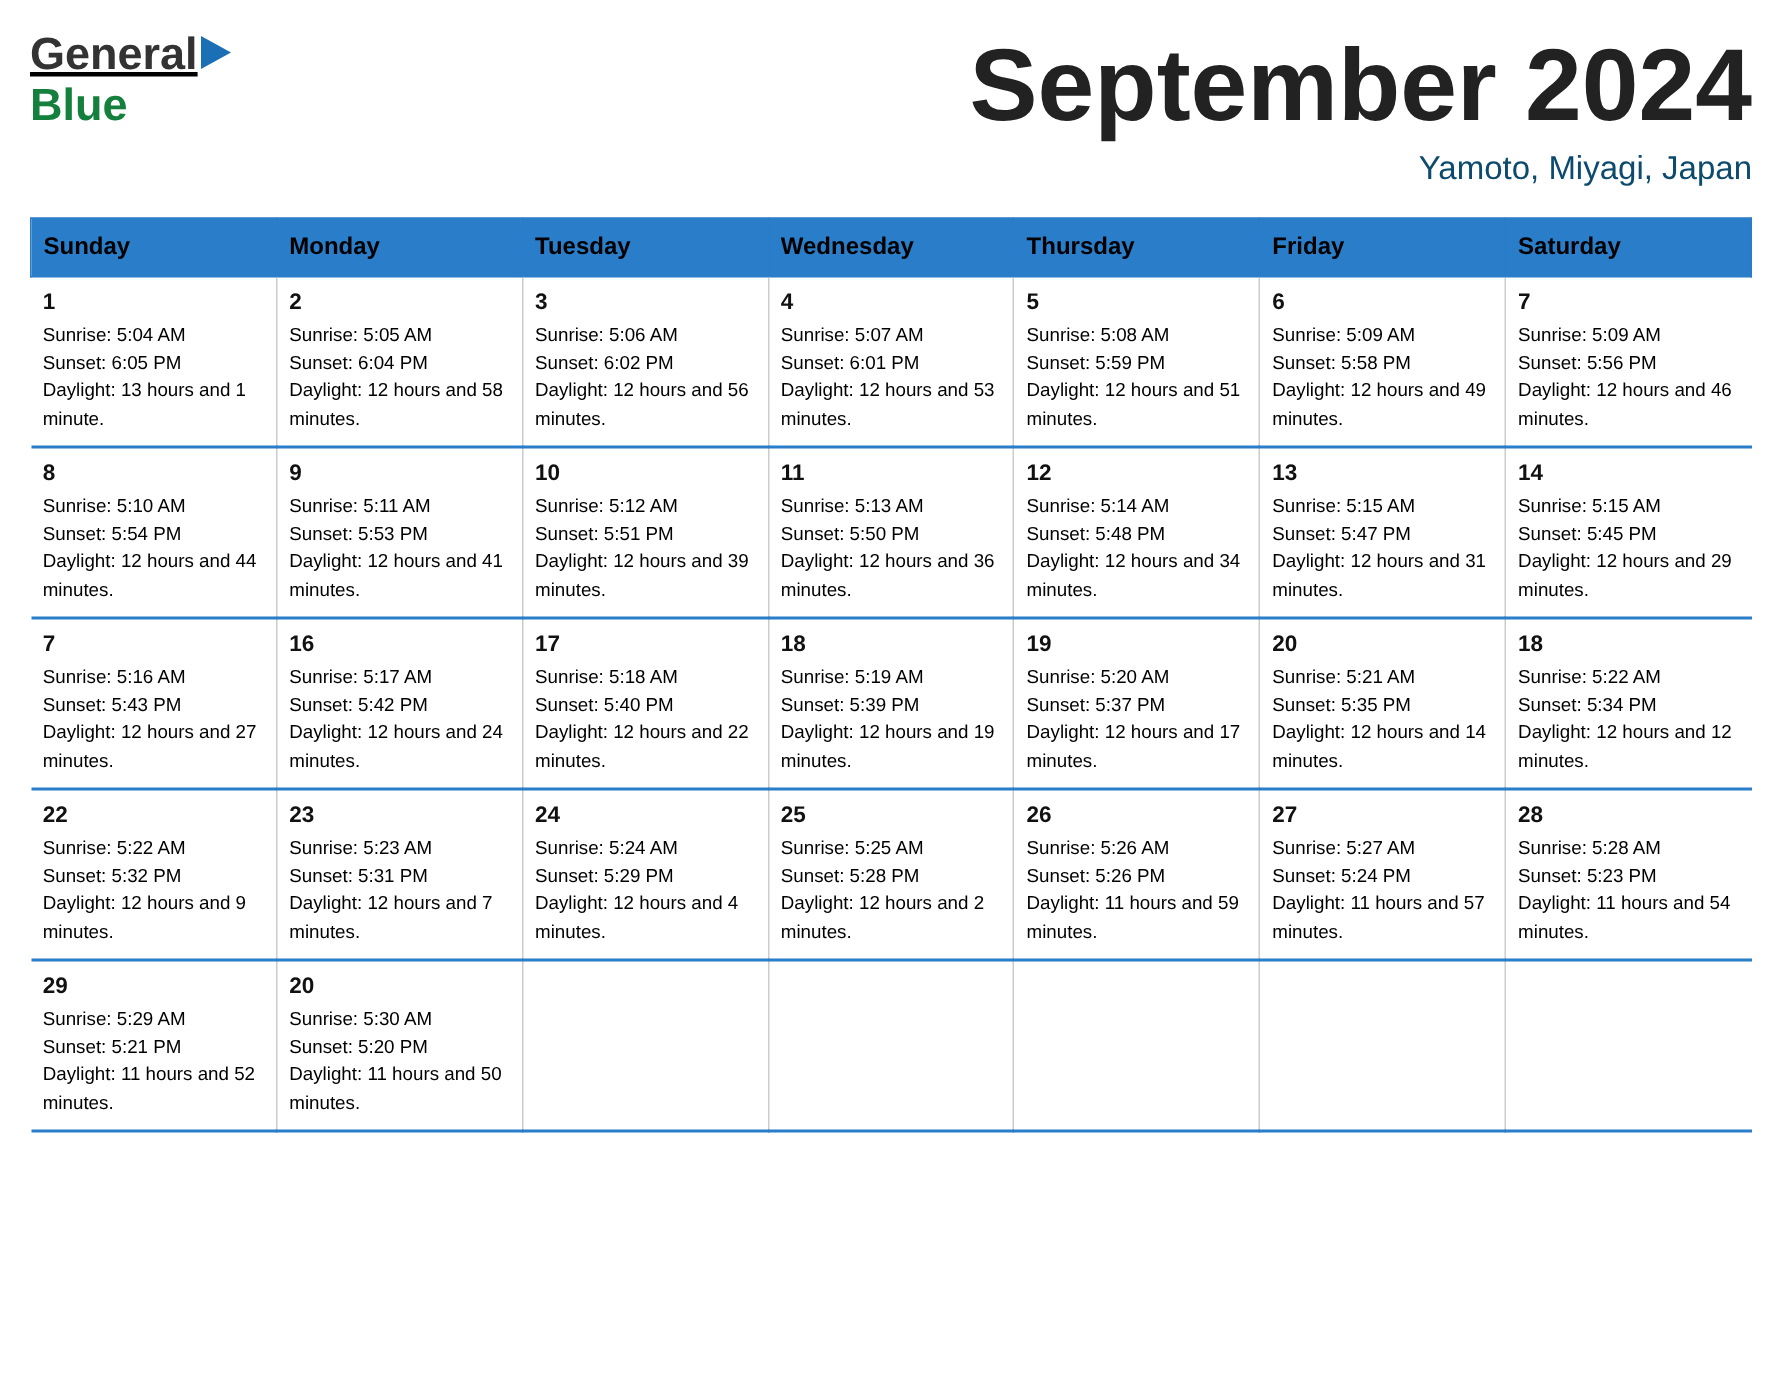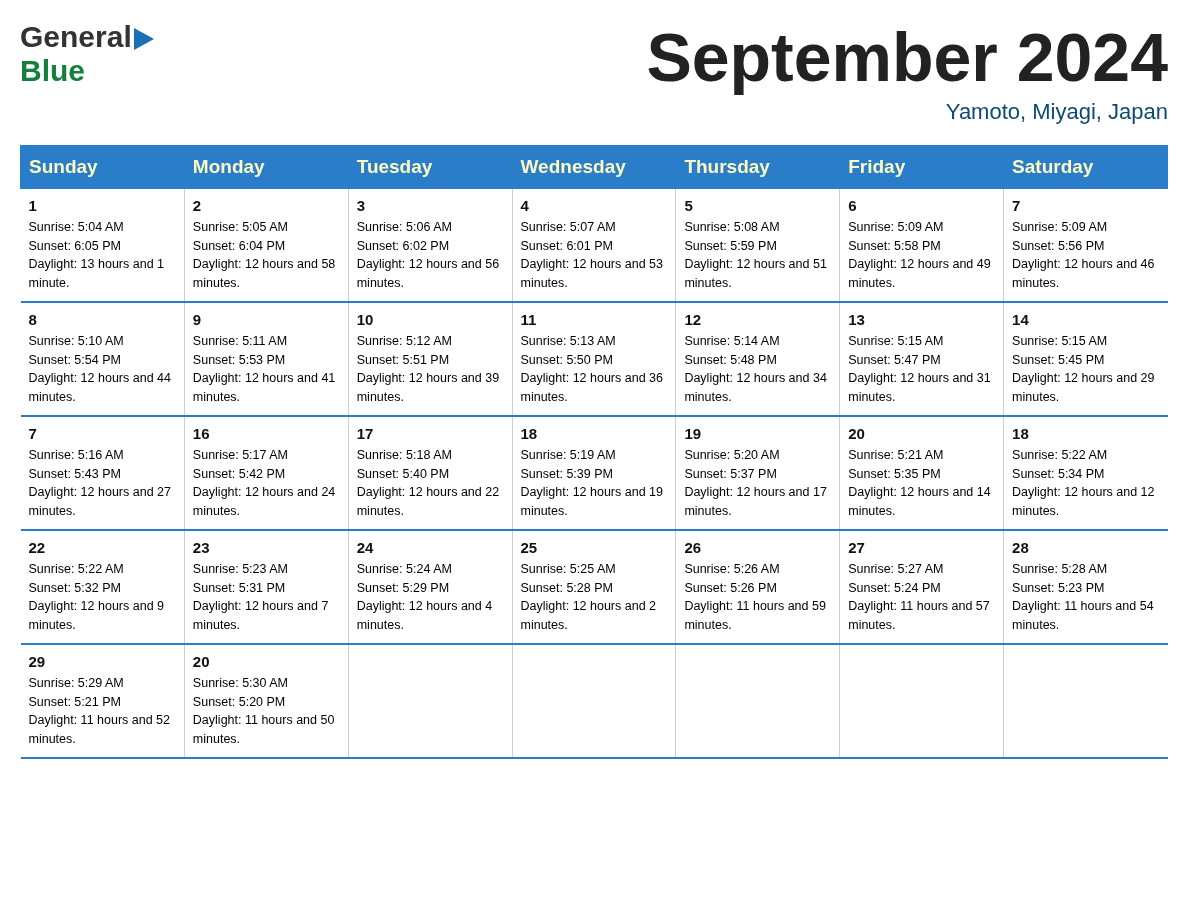--- a/index.html
+++ b/index.html
@@ -32,22 +32,22 @@
     }
     table {
       width: 100%;
       border-collapse: collapse;
       table-layout: fixed;
     }
     thead tr {
       background: #2a7dc9;
     }
     thead th {
-      color: #fef9c3;
-      font-size: 19px;
+      color: #000000;
+      font-size: 16px;
       font-weight: bold;
       padding: 10px 8px;
       text-align: left;
       border: 1px solid #2a7dc9;
     }
     tbody tr {
       border-bottom: 2px solid #2a7dc9;
     }
     tbody td {
       vertical-align: top;
@@ -74,21 +74,22 @@
     .empty-cell {
       background: #fff;
     }
     .logo-wrapper {
       display: flex;
       flex-direction: column;
       align-items: flex-start;
     }
     .logo-row {
       display: flex;
-      align-items: flex-end;
+      align-items: flex-start;
+      text-decoration: underline;
     }
   </style>
 </head>
 <body>
 
 <div class="header">
   <div class="logo-wrapper">
     <div class="logo-row">
       <span style="font-size:30px;font-weight:bold;color:#333;font-family:Arial,sans-serif;">General</span>
       <span style="display:inline-block;margin-left:2px;margin-top:4px;">

